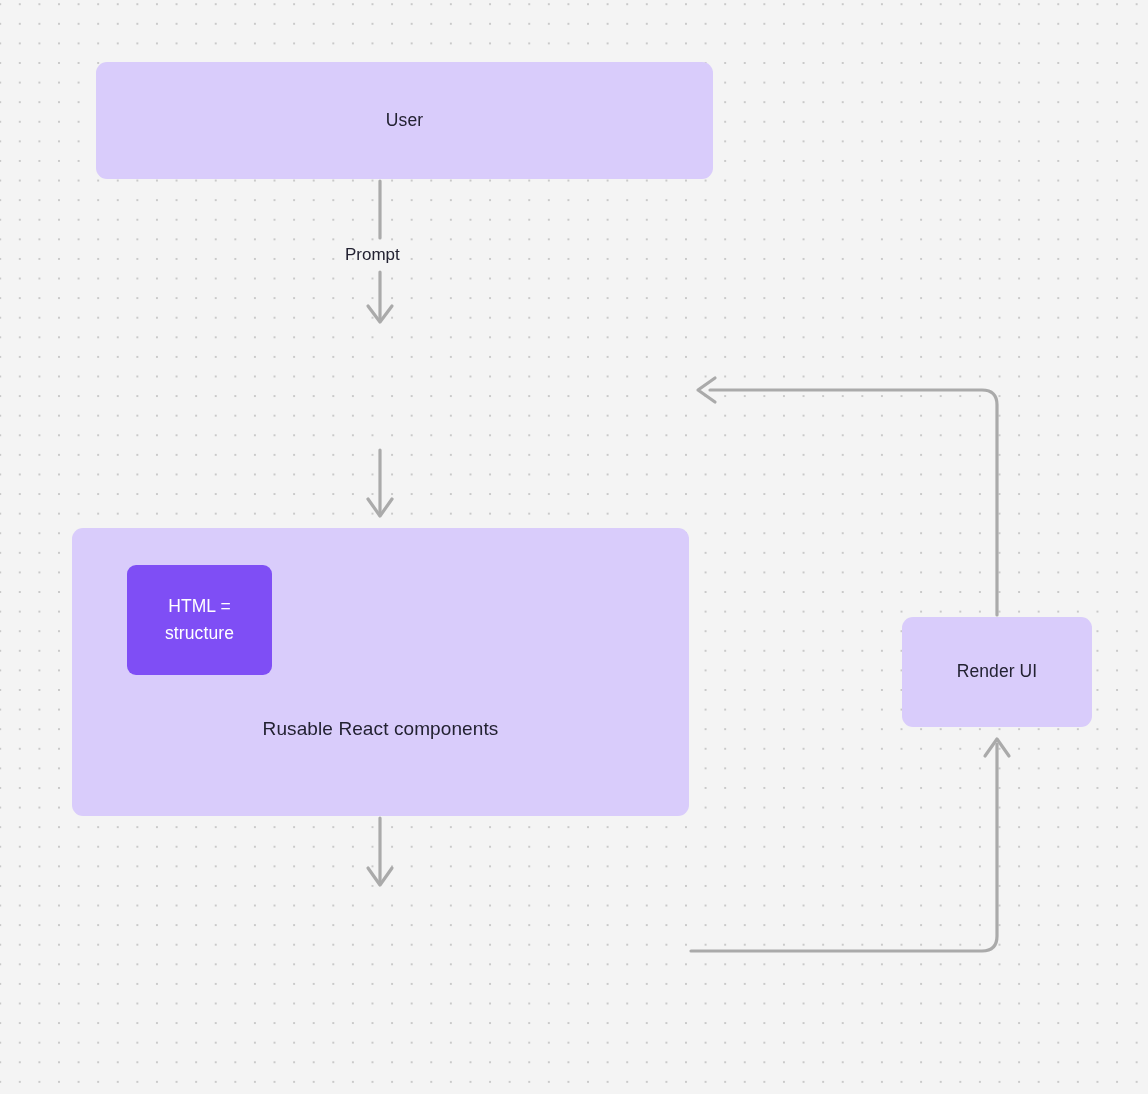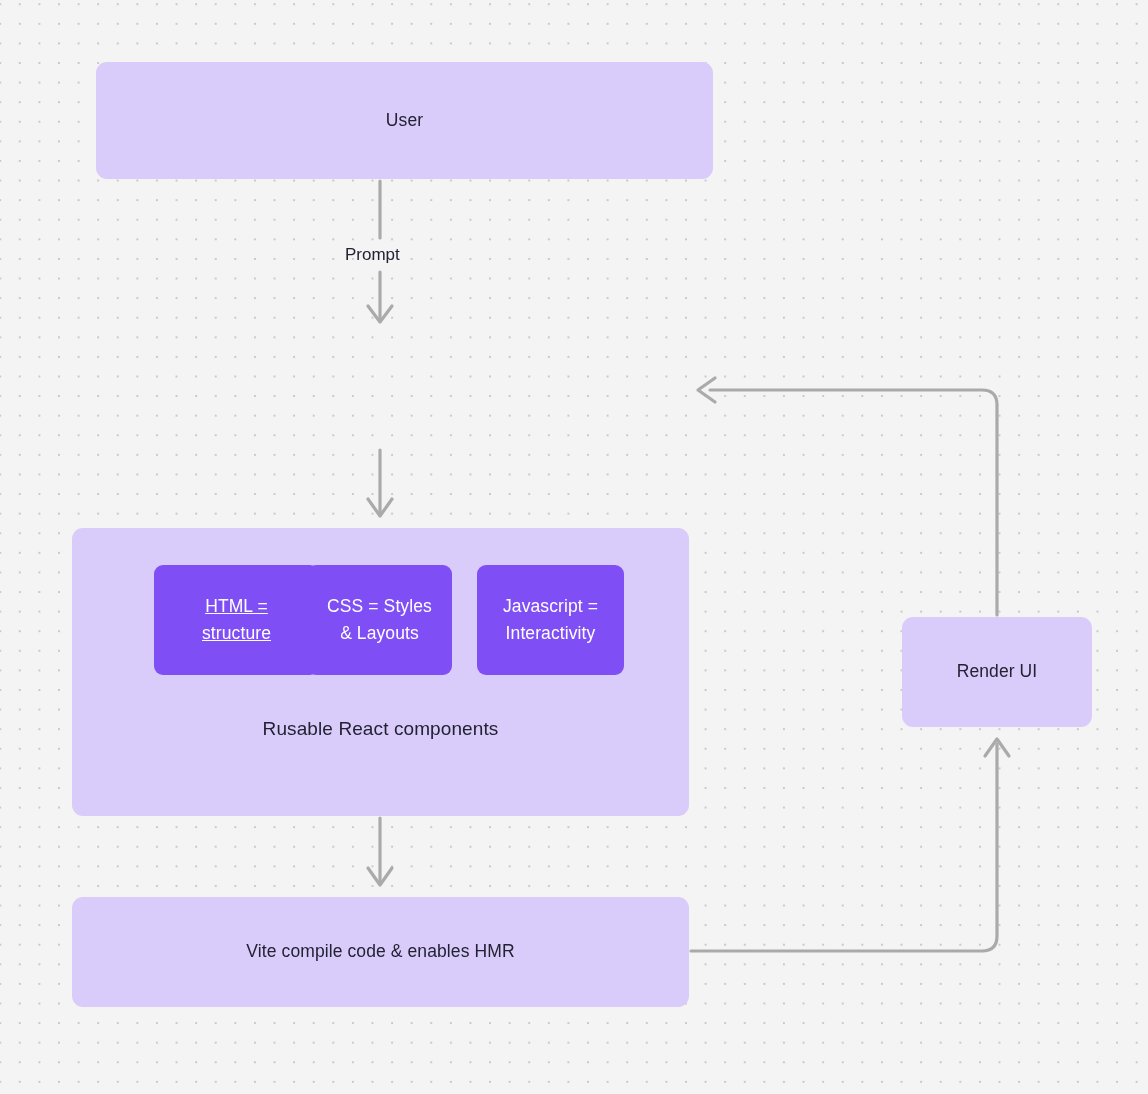--- a/index.html
+++ b/index.html
@@ -60,21 +60,21 @@
     border-radius: 9px;
     color: #ffffff;
     display: flex;
     align-items: center;
     justify-content: center;
     text-align: center;
     font-size: 17.5px;
     line-height: 1.55;
     padding: 0 8px;
   }
-  #chip-html { left: 82px;  top: 37px; width: 165px; height: 110px; text-decoration: underline; }
+  #chip-html { left: 55px;  top: 37px; width: 145px; height: 110px; }
   #chip-css  { left: 235px; top: 37px; width: 145px; height: 110px; }
   #chip-js   { left: 405px; top: 37px; width: 147px; height: 110px; }
 
   #stack-caption {
     position: absolute;
     left: 0;
     top: 188px;
     width: 100%;
     text-align: center;
     color: #232232;
@@ -150,39 +150,24 @@
   <div class="node" id="node-stack">
     <div class="stack-inner">
 
       <div class="chip" id="chip-html">
         <span>
           <span>HTML =</span><br>
           <span>structure</span>
         </span>
       </div>
 
-      <div class="chip" id="chip-css">
-        <span>
-          <span>CSS = Styles</span><br>
-          <span>&amp; Layouts</span>
-        </span>
-      </div>
 
-      <div class="chip" id="chip-js">
-        <span>
-          <span>Javascript =</span><br>
-          <span>Interactivity</span>
-        </span>
-      </div>
 
       <div id="stack-caption">Rusable React components</div>
     </div>
   </div>
 
-  <div class="node" id="node-vite">
-    <span>Vite compile code &amp; enables HMR</span>
-  </div>
 
   <div class="node" id="node-render">
     <span>Render UI</span>
   </div>
 
 </div>
 
 </body></html>

